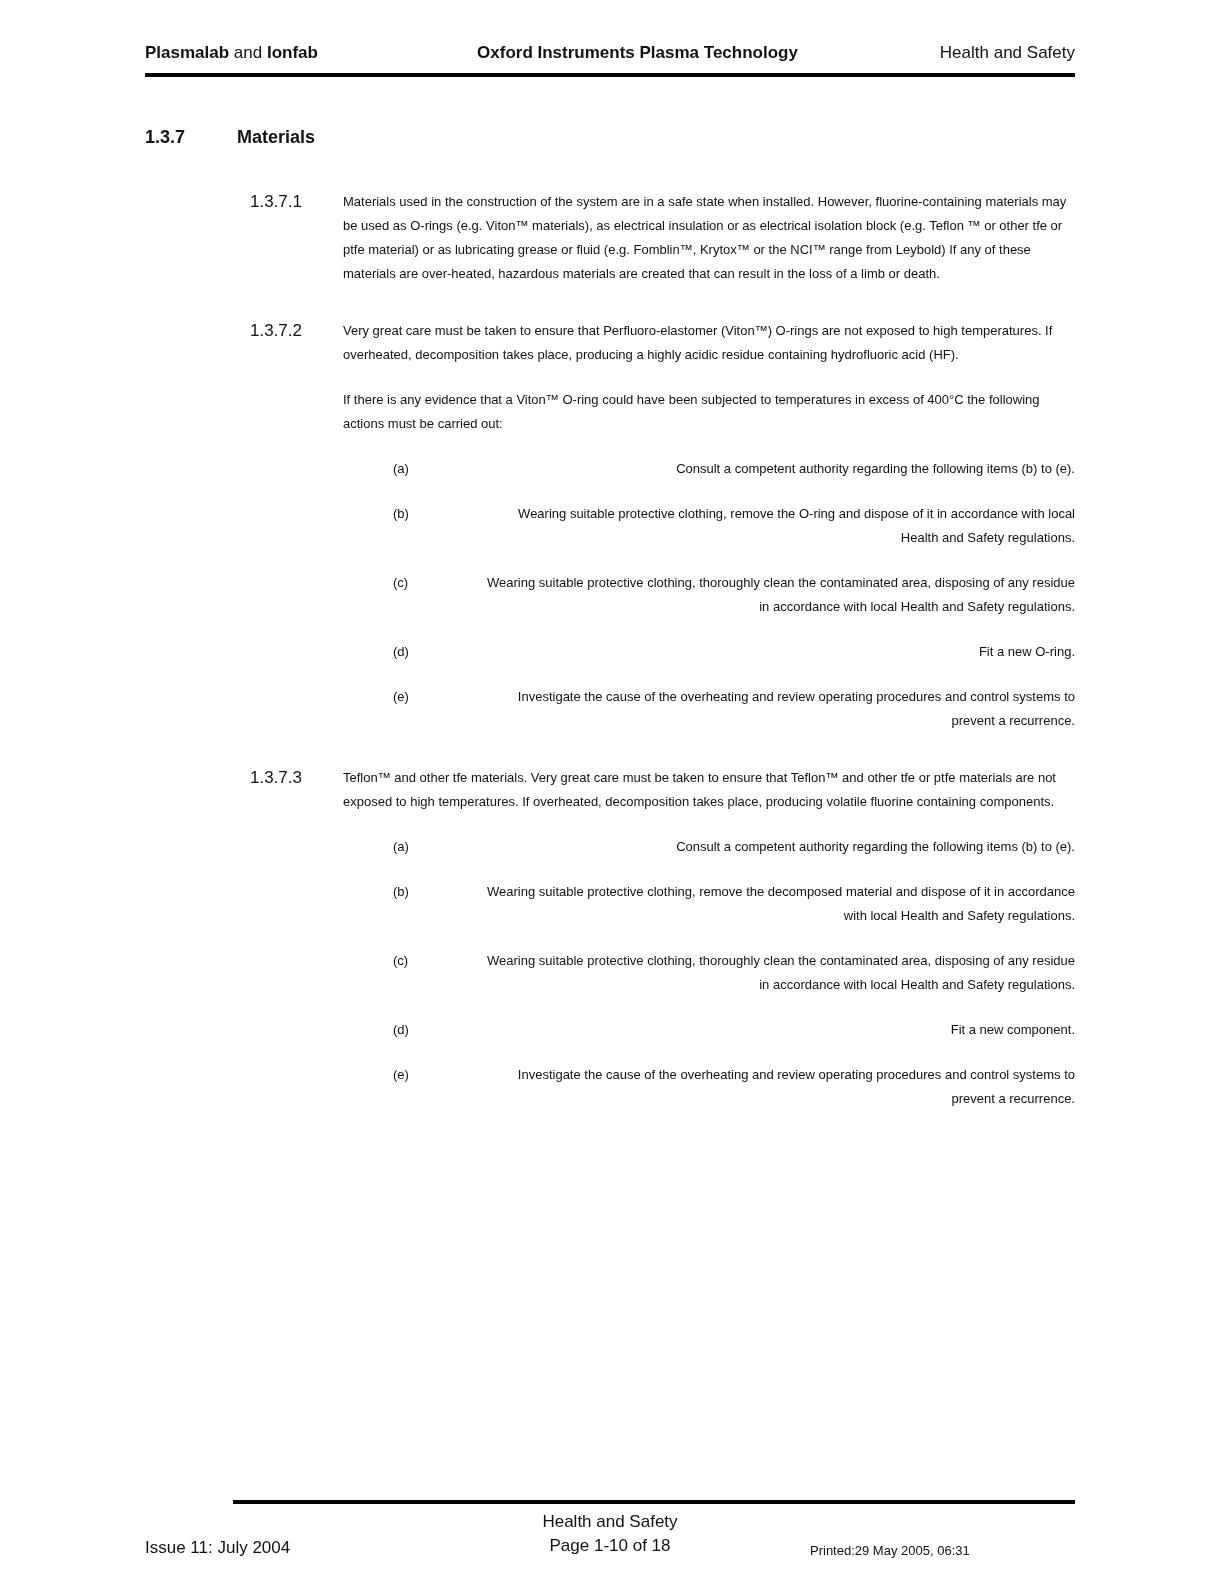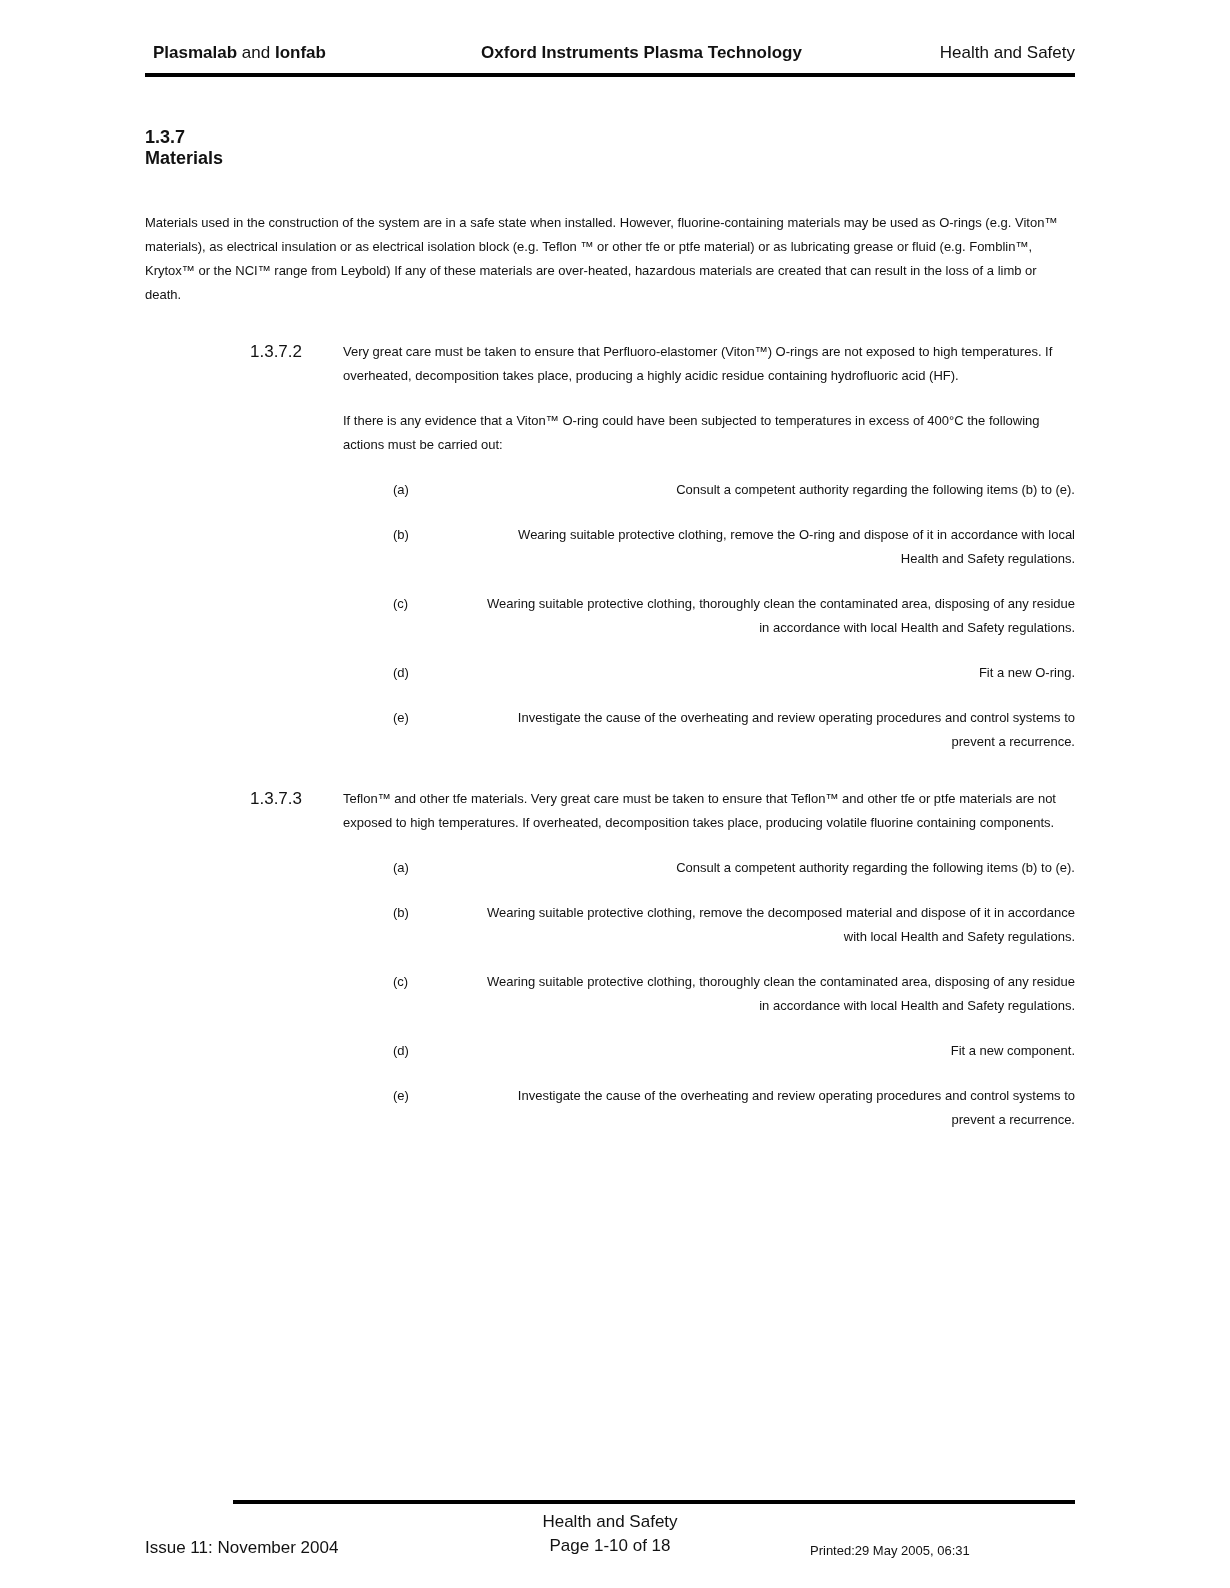--- a/index.html
+++ b/index.html
@@ -15,40 +15,38 @@
     padding: 42px 155px 0 145px;
     overflow: hidden;
   }
 
   
   .header-row {
     display: flex;
     align-items: flex-start;
     font-size: 17px;
     line-height: 22px;
-    margin-left: 8px;
   }
   .h-left  { width: 265px; }
   .h-left b { font-weight: 700; }
   .h-center { flex: 1; text-align: center; font-weight: 700; }
   .h-right { width: 210px; text-align: right; }
   .header-rule {
     height: 4px;
     background: #000;
     margin-top: 9px;
   }
 
   
   .section-heading {
     display: flex;
     margin-top: 50px;
     margin-bottom: 42px;
     font-weight: 700;
     font-size: 18px;
-    flex-direction: column;
   }
   .sec-num { width: 92px; flex: none; }
 
   
   .clause {
     display: flex;
     margin-bottom: 12px;
   }
   .clause-number {
     flex: none;
@@ -106,20 +104,21 @@
     </div>
     <div class="header-rule"></div>
   </div>
 
   <div class="section-heading">
     <span class="sec-num">1.3.7</span>
     <span class="sec-title">Materials</span>
   </div>
 
   <div class="clause">
+    <div class="clause-number">1.3.7.1</div>
     <div class="clause-body">
       <p>Materials used in the construction of the system are in a safe state when installed. However, fluorine-containing materials may be used as O-rings (e.g. Viton™ materials), as electrical insulation or as electrical isolation block (e.g. Teflon ™ or other tfe or ptfe material) or as lubricating grease or fluid (e.g. Fomblin™, Krytox™ or the NCI™ range from Leybold) If any of these materials are over-heated, hazardous materials are created that can result in the loss of a limb or death.</p>
     </div>
   </div>
 
   <div class="clause">
     <div class="clause-number">1.3.7.2</div>
     <div class="clause-body">
       <p>Very great care must be taken to ensure that Perfluoro-elastomer (Viton™) O-rings are not exposed to high temperatures. If overheated, decomposition takes place, producing a highly acidic residue containing hydrofluoric acid (HF).</p>
       <p>If there is any evidence that a Viton™ O-ring could have been subjected to temperatures in excess of 400°C the following actions must be carried out:</p>
@@ -171,21 +170,21 @@
       <div class="subitem">
         <div class="sub-label">(e)</div>
         <div class="sub-text">Investigate the cause of the overheating and review operating procedures and control systems to prevent a recurrence.</div>
       </div>
     </div>
   </div>
 
   <div class="footer">
     <div class="footer-rule"></div>
     <div class="footer-grid">
-      <div class="footer-left">Issue 11: November 2004</div>
+      <div class="footer-left">Issue 11: July 2004</div>
       <div class="footer-center">
         <div>Health and Safety</div>
         <div>Page 1-10 of 18</div>
       </div>
       <div class="footer-right">Printed:29 May 2005, 06:31</div>
     </div>
   </div>
 
 </div>
 

